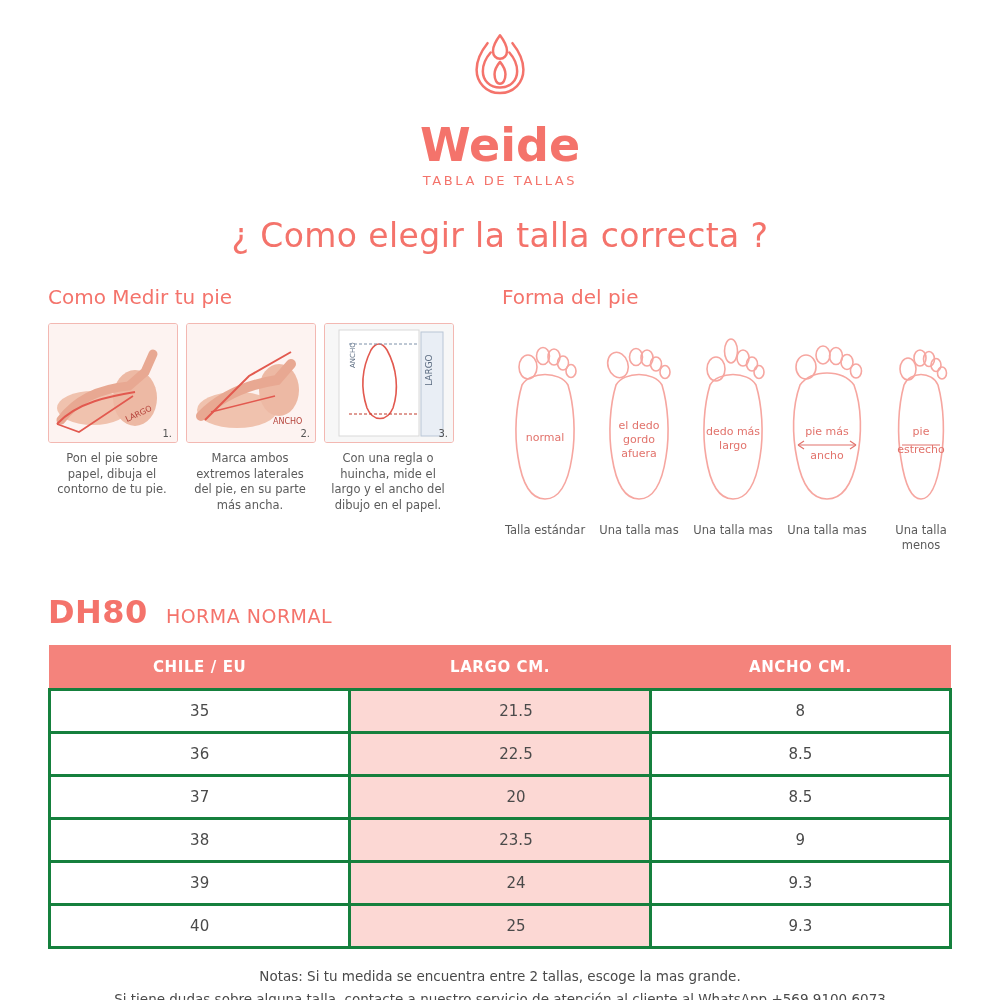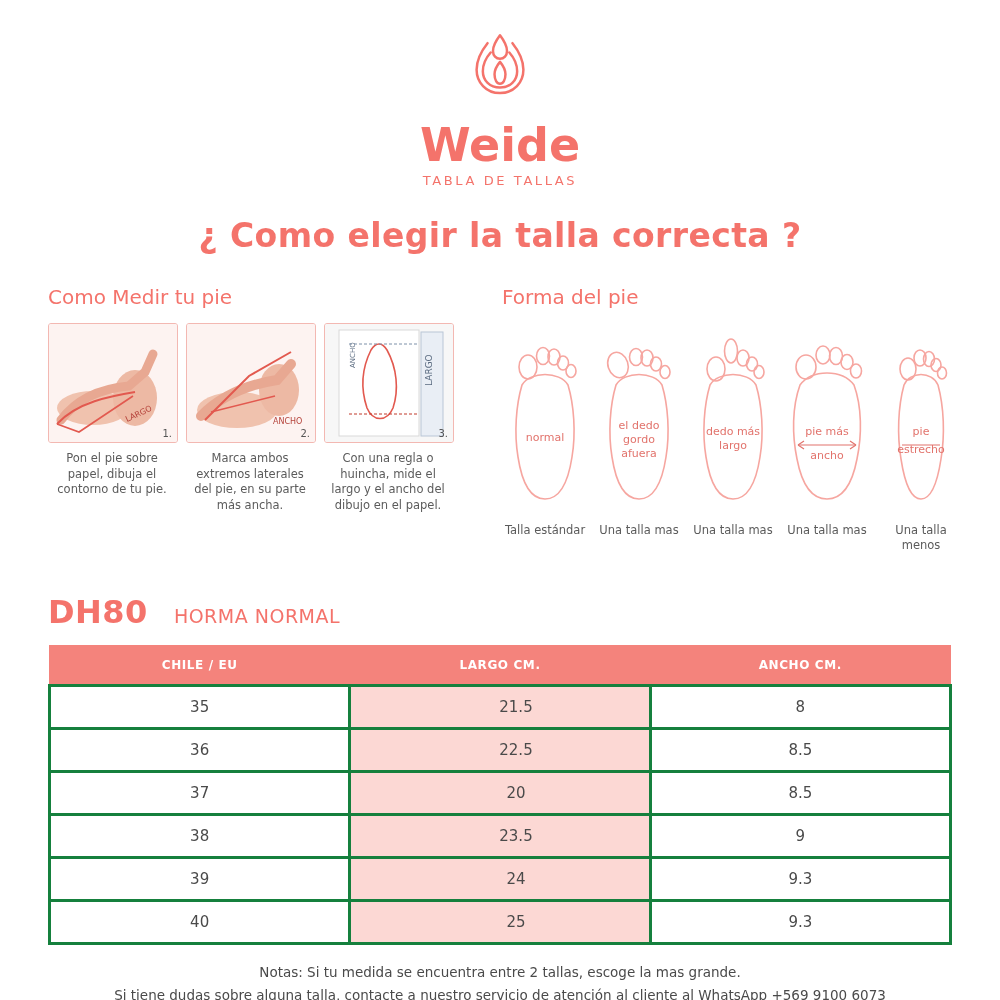--- a/index.html
+++ b/index.html
@@ -53,21 +53,21 @@
     font-size: 13px;
     letter-spacing: 2.6px;
     color: #f4736b;
     margin-top: 5px;
   }
 
   
   .headline {
     text-align: center;
     font-size: 33px;
-    font-weight: bold;
+    font-weight: normal;
     color: #f4736b;
     margin-top: 28px;
     letter-spacing: 0.4px;
   }
 
   
   .mid {
     display: flex;
     margin-top: 30px;
     padding: 0 48px;
@@ -122,21 +122,21 @@
   .shape-label {
     font-size: 11.5px;
     line-height: 1.3;
     color: #5b5b5b;
   }
 
   
   .model-row {
     display: flex;
     align-items: baseline;
-    gap: 26px;
+    gap: 18px;
     padding: 0 48px;
     margin-top: 40px;
   }
   .model-code {
     font-size: 32px;
     font-weight: bold;
     color: #f4736b;
     letter-spacing: 0.5px;
   }
   .model-desc {
@@ -148,21 +148,21 @@
   
   table.size-table {
     margin: 14px 48px 0 48px;
     border-collapse: collapse;
     width: 904px;
     table-layout: fixed;
   }
   table.size-table th {
     background: #f4837c;
     color: #ffffff;
-    font-size: 12px;
+    font-size: 15px;
     font-weight: bold;
     letter-spacing: 0.6px;
     padding: 12px 0;
     border: 1px solid #f4837c;
   }
   table.size-table td {
     text-align: center;
     font-size: 15px;
     color: #4a4a4a;
     padding: 11px 0;

